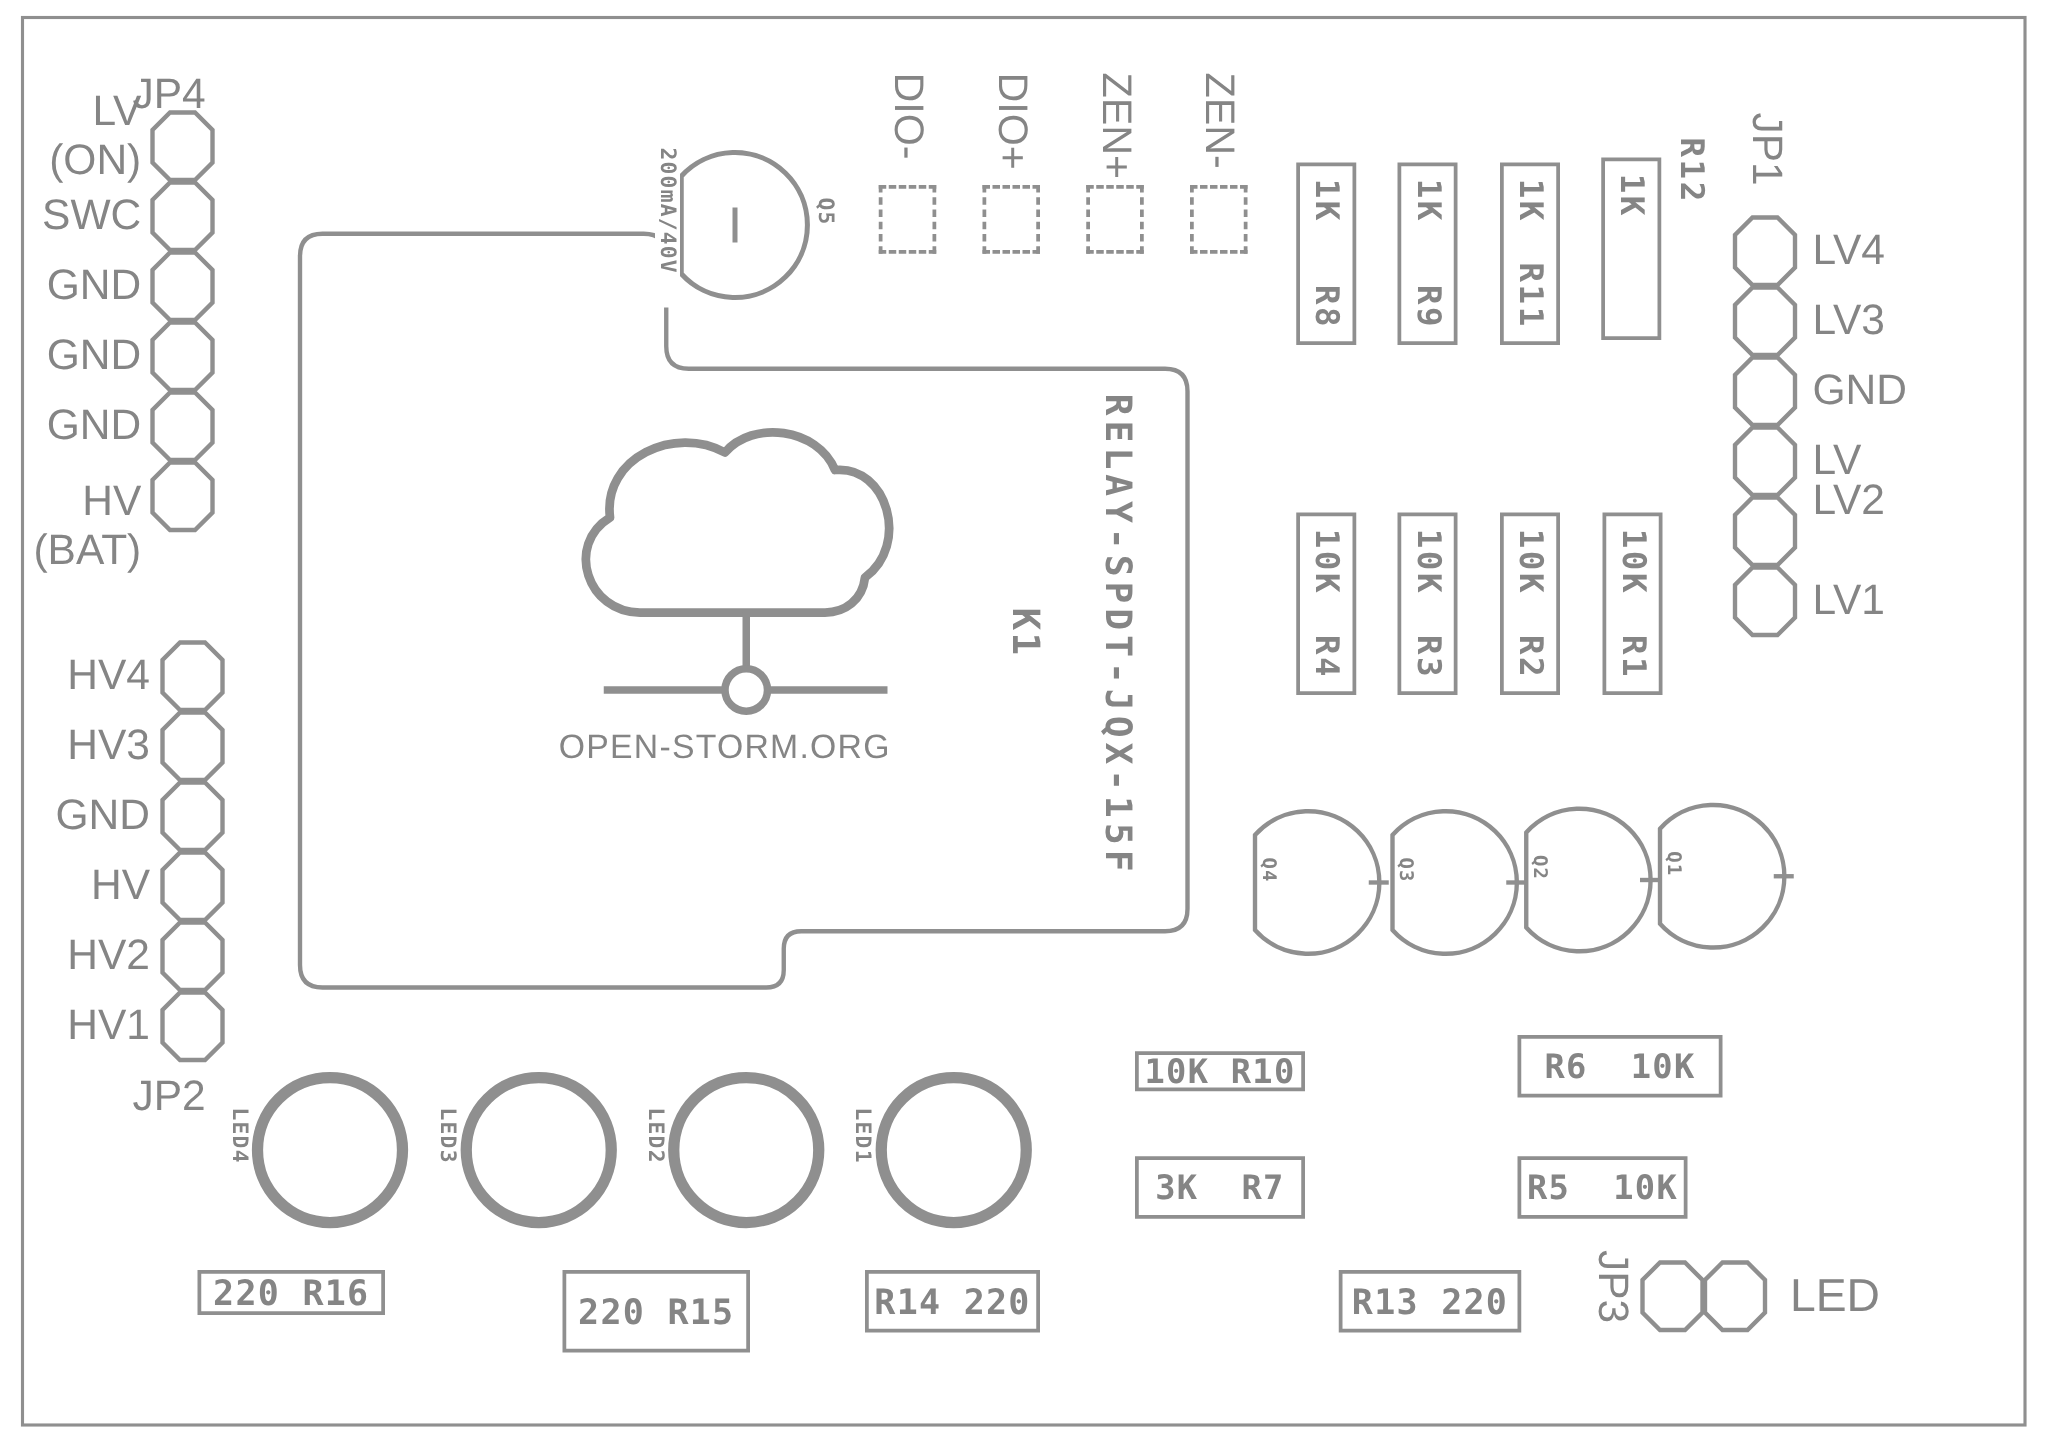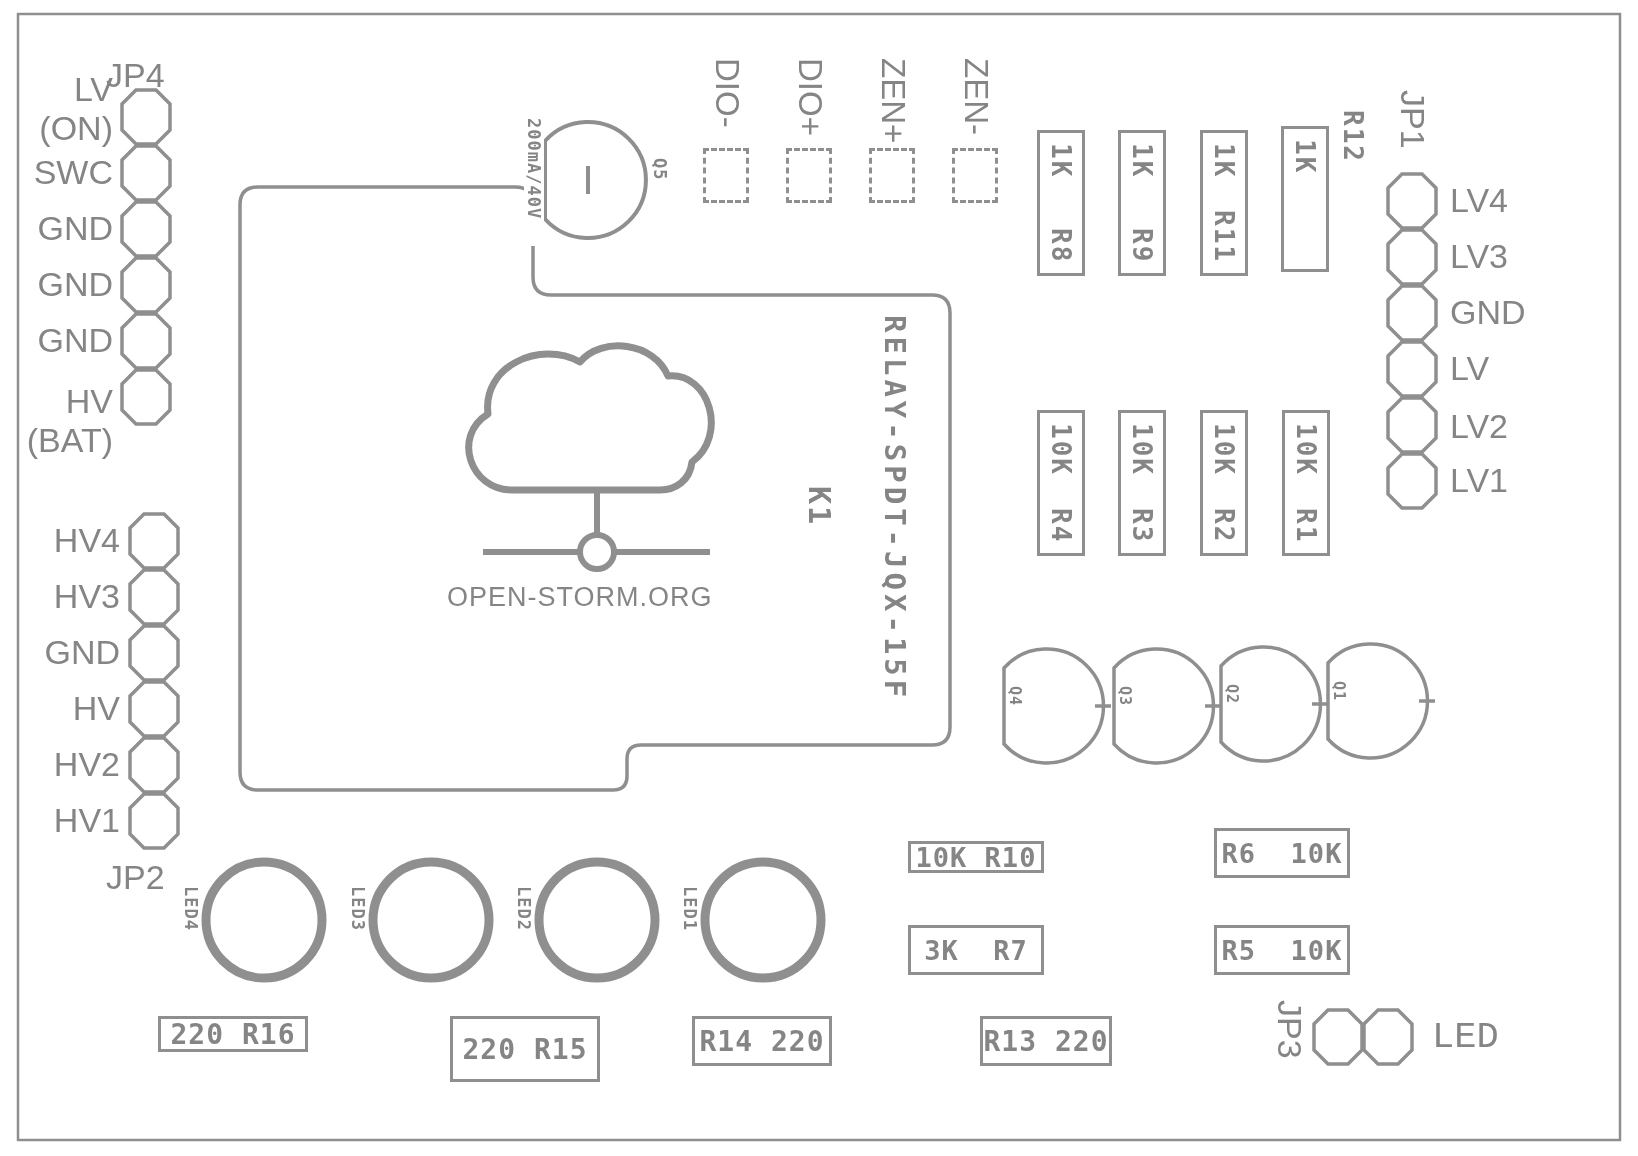--- a/index.html
+++ b/index.html
@@ -18,21 +18,21 @@
   .rlabh{font-size:27px;letter-spacing:1px;white-space:pre;}
   .rlabb{font-size:28px;letter-spacing:1px;white-space:pre;}
   .dash{border:3px dashed #8f8f8f;box-sizing:border-box;}
   .relv{font-size:29px;letter-spacing:4px;}
   .k1{font-size:30px;letter-spacing:2px;}
   .logo{font-size:27px;letter-spacing:1px;text-align:left;}
   .qref{font-size:15px;letter-spacing:1px;}
   .q5r{font-size:17px;letter-spacing:1px;background:#fff;}
   .ledref{font-size:17px;letter-spacing:1px;}
   .r12ref{font-size:26px;letter-spacing:2px;}
-  .ledlab{font-size:37px;font-family:Liberation Mono, monospace;}
+  .ledlab{font-size:37px;}
   .pad{fill:none;stroke:#8f8f8f;stroke-width:3.5;}
   .ln{stroke:#8f8f8f;fill:none;}
 </style>
 </head>
 <body>
 
 <div id="board">
 
   <svg class="abs" style="left:0;top:0" width="1638" height="1156" viewBox="0 0 1638 1156">
     <defs>
@@ -127,21 +127,21 @@
   <div class="abs pin right" style="left:0;top:633px;width:120px">GND</div>
   <div class="abs pin right" style="left:0;top:689px;width:120px">HV</div>
   <div class="abs pin right" style="left:0;top:745px;width:120px">HV2</div>
   <div class="abs pin right" style="left:0;top:801px;width:120px">HV1</div>
 
   <div class="abs jplab v" style="left:1393px;top:90px;height:78px">JP1</div>
   <div class="abs pin" style="left:1450px;top:181px">LV4</div>
   <div class="abs pin" style="left:1450px;top:237px">LV3</div>
   <div class="abs pin" style="left:1450px;top:293px">GND</div>
   <div class="abs pin" style="left:1450px;top:349px">LV</div>
-  <div class="abs pin" style="left:1450px;top:407px">LV2</div>
+  <div class="abs pin" style="left:1450px;top:381px">LV2</div>
   <div class="abs pin" style="left:1450px;top:461px">LV1</div>
 
   <div class="abs v mono q5r" style="left:524px;top:118px;height:128px">200mA/40V</div>
   <div class="abs v mono q5r" style="left:650px;top:158px;height:46px;background:transparent">Q5</div>
 
   <div class="abs v tplab" style="left:708px;top:58px;height:88px">DIO-</div>
   <div class="abs v tplab" style="left:791px;top:58px;height:88px">DIO+</div>
   <div class="abs v tplab" style="left:874px;top:58px;height:88px">ZEN+</div>
   <div class="abs v tplab" style="left:957px;top:58px;height:88px">ZEN-</div>
   <div class="abs dash" style="left:703px;top:148px;width:46px;height:55px"></div>
@@ -192,41 +192,41 @@
   <div class="abs v mono qref" style="left:1116px;top:686px;height:40px">Q3</div>
   <div class="abs v mono qref" style="left:1223px;top:684px;height:40px">Q2</div>
   <div class="abs v mono qref" style="left:1330px;top:681px;height:40px">Q1</div>
 
   <div class="abs rrect" style="left:908px;top:841px;width:136px;height:32px">
     <span class="mono rlabh">10K R10</span>
   </div>
   <div class="abs rrect" style="left:908px;top:925px;width:136px;height:50px">
     <span class="mono rlabh">3K  R7</span>
   </div>
-  <div class="abs rrect" style="left:1214px;top:828px;width:136px;height:50px">
+  <div class="abs rrect" style="left:1214px;top:828px;width:164px;height:50px">
     <span class="mono rlabh">R6  10K</span>
   </div>
   <div class="abs rrect" style="left:1214px;top:925px;width:136px;height:50px">
     <span class="mono rlabh">R5  10K</span>
   </div>
 
   <div class="abs v mono ledref" style="left:181px;top:886px;height:72px">LED4</div>
   <div class="abs v mono ledref" style="left:348px;top:886px;height:72px">LED3</div>
   <div class="abs v mono ledref" style="left:514px;top:886px;height:72px">LED2</div>
   <div class="abs v mono ledref" style="left:680px;top:886px;height:72px">LED1</div>
 
   <div class="abs rrect" style="left:158px;top:1016px;width:150px;height:36px">
     <span class="mono rlabb">220 R16</span>
   </div>
   <div class="abs rrect" style="left:450px;top:1016px;width:150px;height:66px">
     <span class="mono rlabb">220 R15</span>
   </div>
   <div class="abs rrect" style="left:692px;top:1016px;width:140px;height:50px">
     <span class="mono rlabb">R14 220</span>
   </div>
-  <div class="abs rrect" style="left:980px;top:1016px;width:132px;height:50px">
+  <div class="abs rrect" style="left:1071px;top:1016px;width:146px;height:50px">
     <span class="mono rlabb">R13 220</span>
   </div>
 
   <div class="abs v jplab" style="left:1270px;top:1000px;height:78px">JP3</div>
   <div class="abs ledlab" style="left:1432px;top:1016px">LED</div>
 
 </div>
 
 </body></html>

